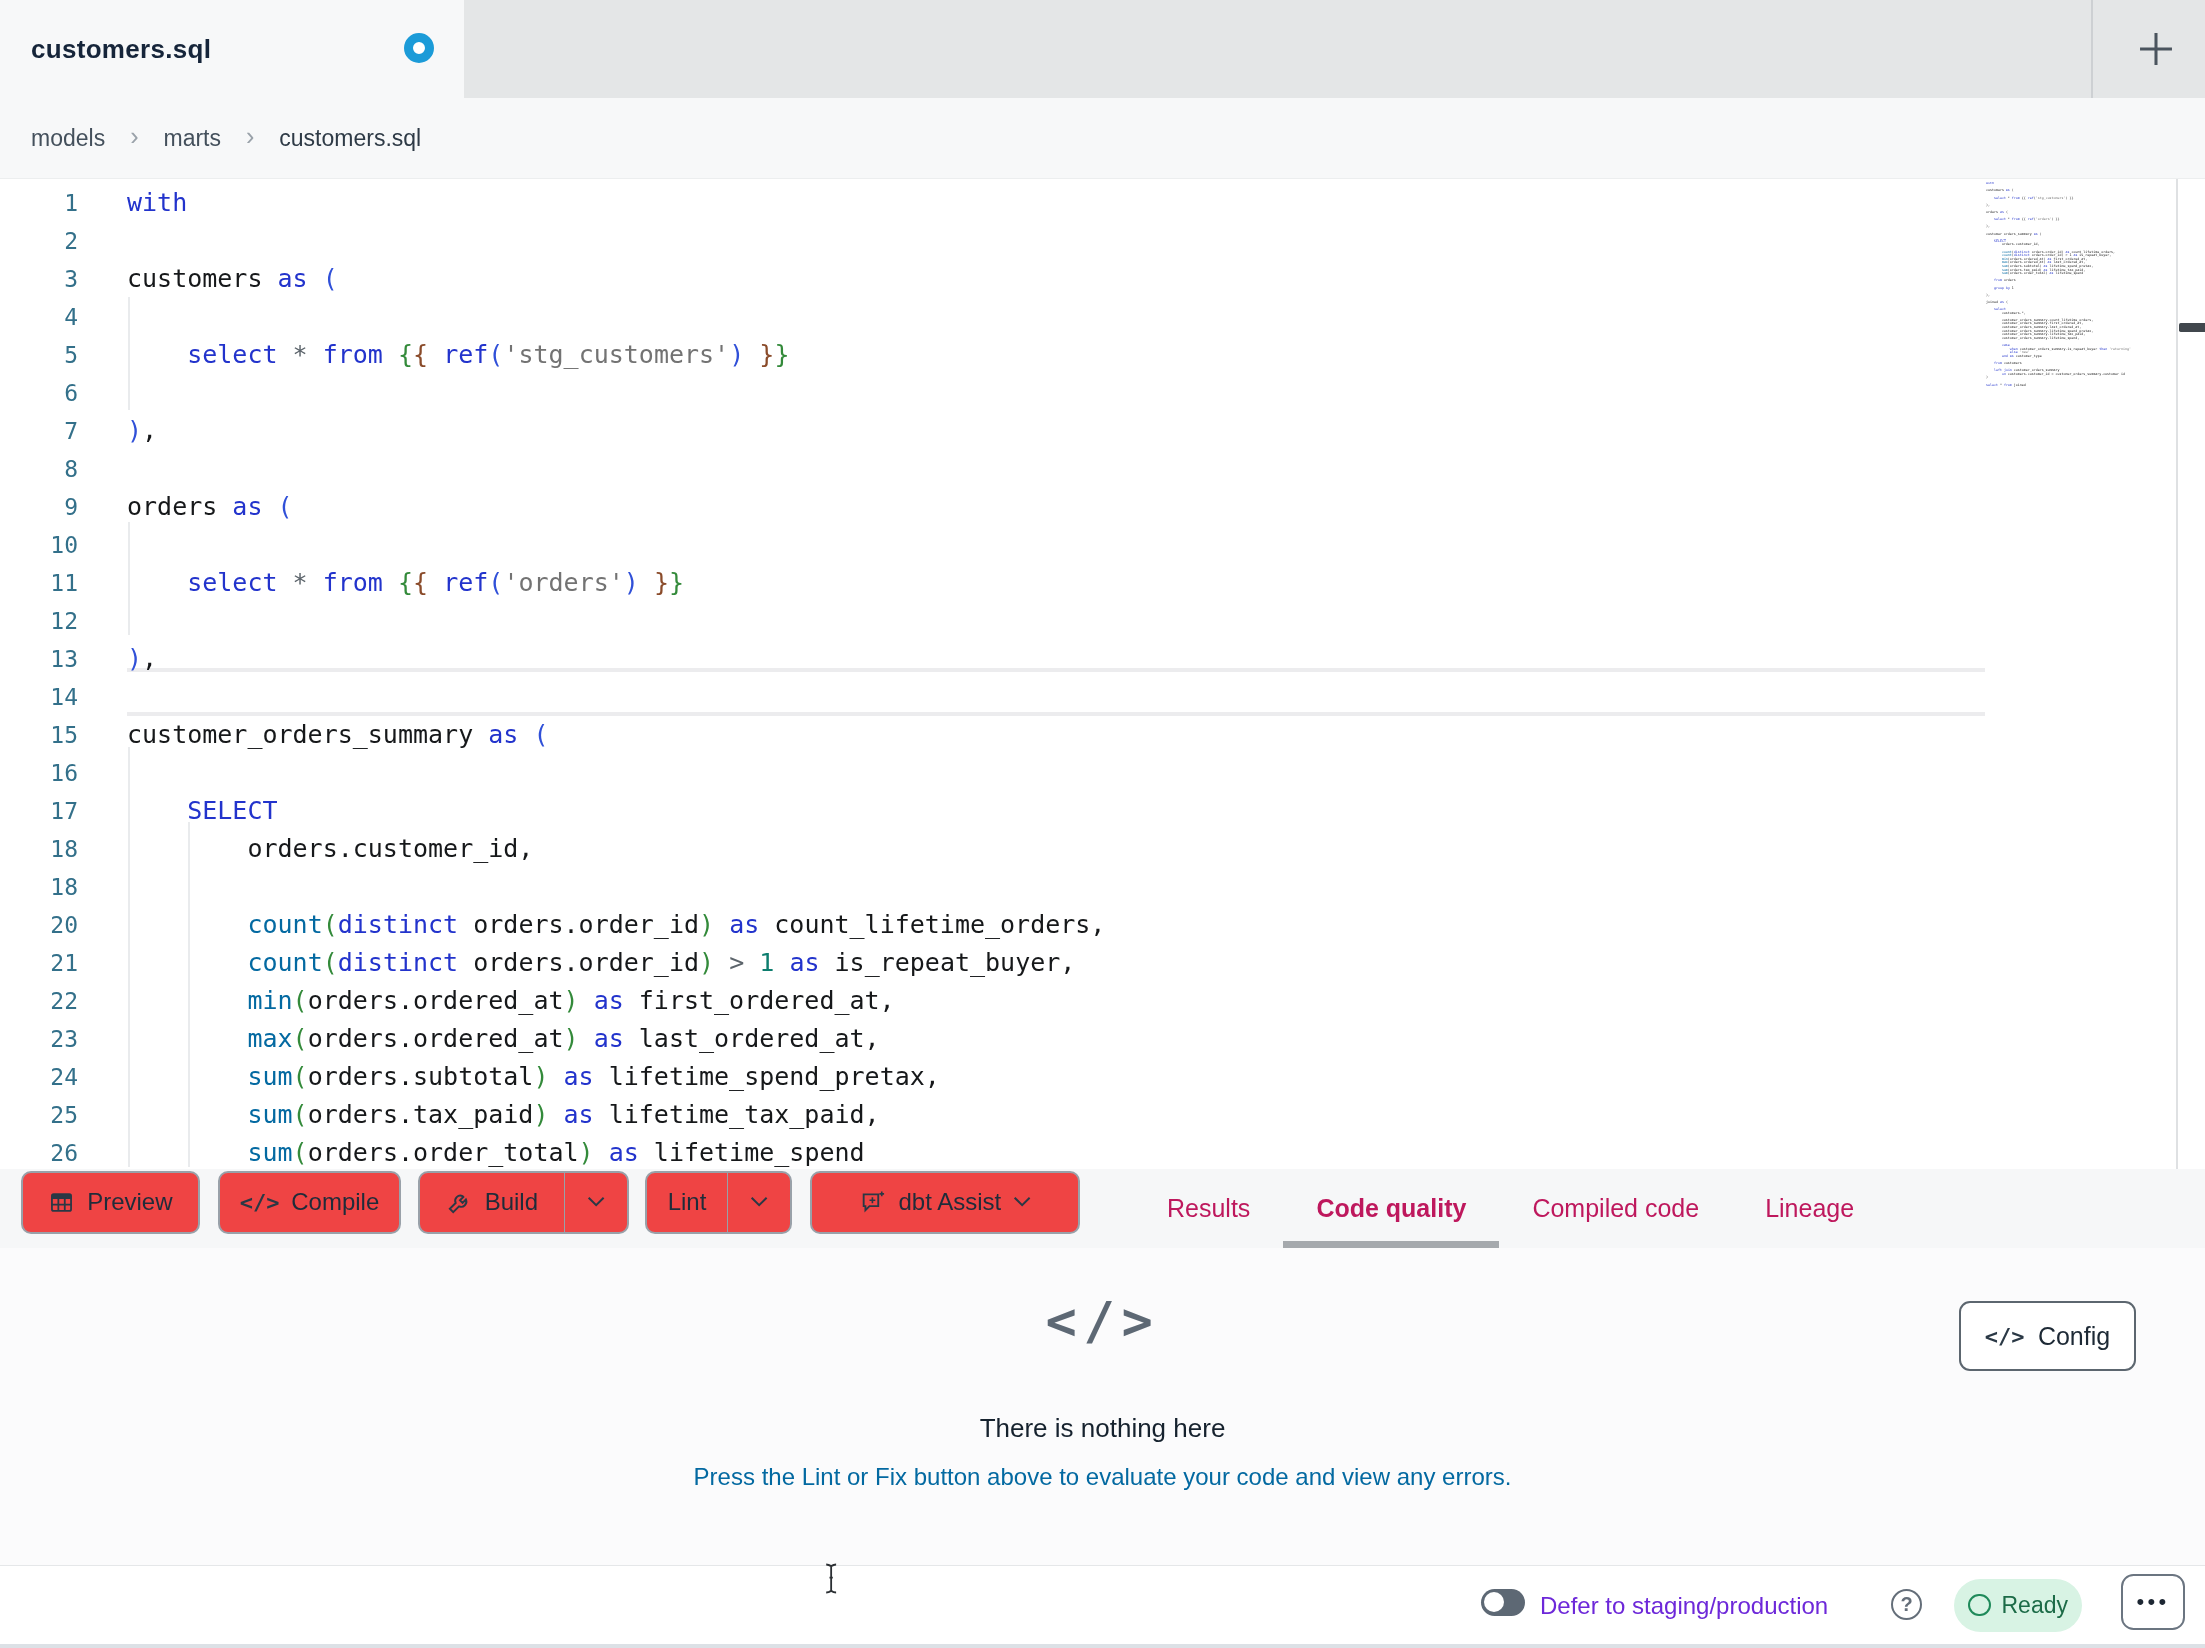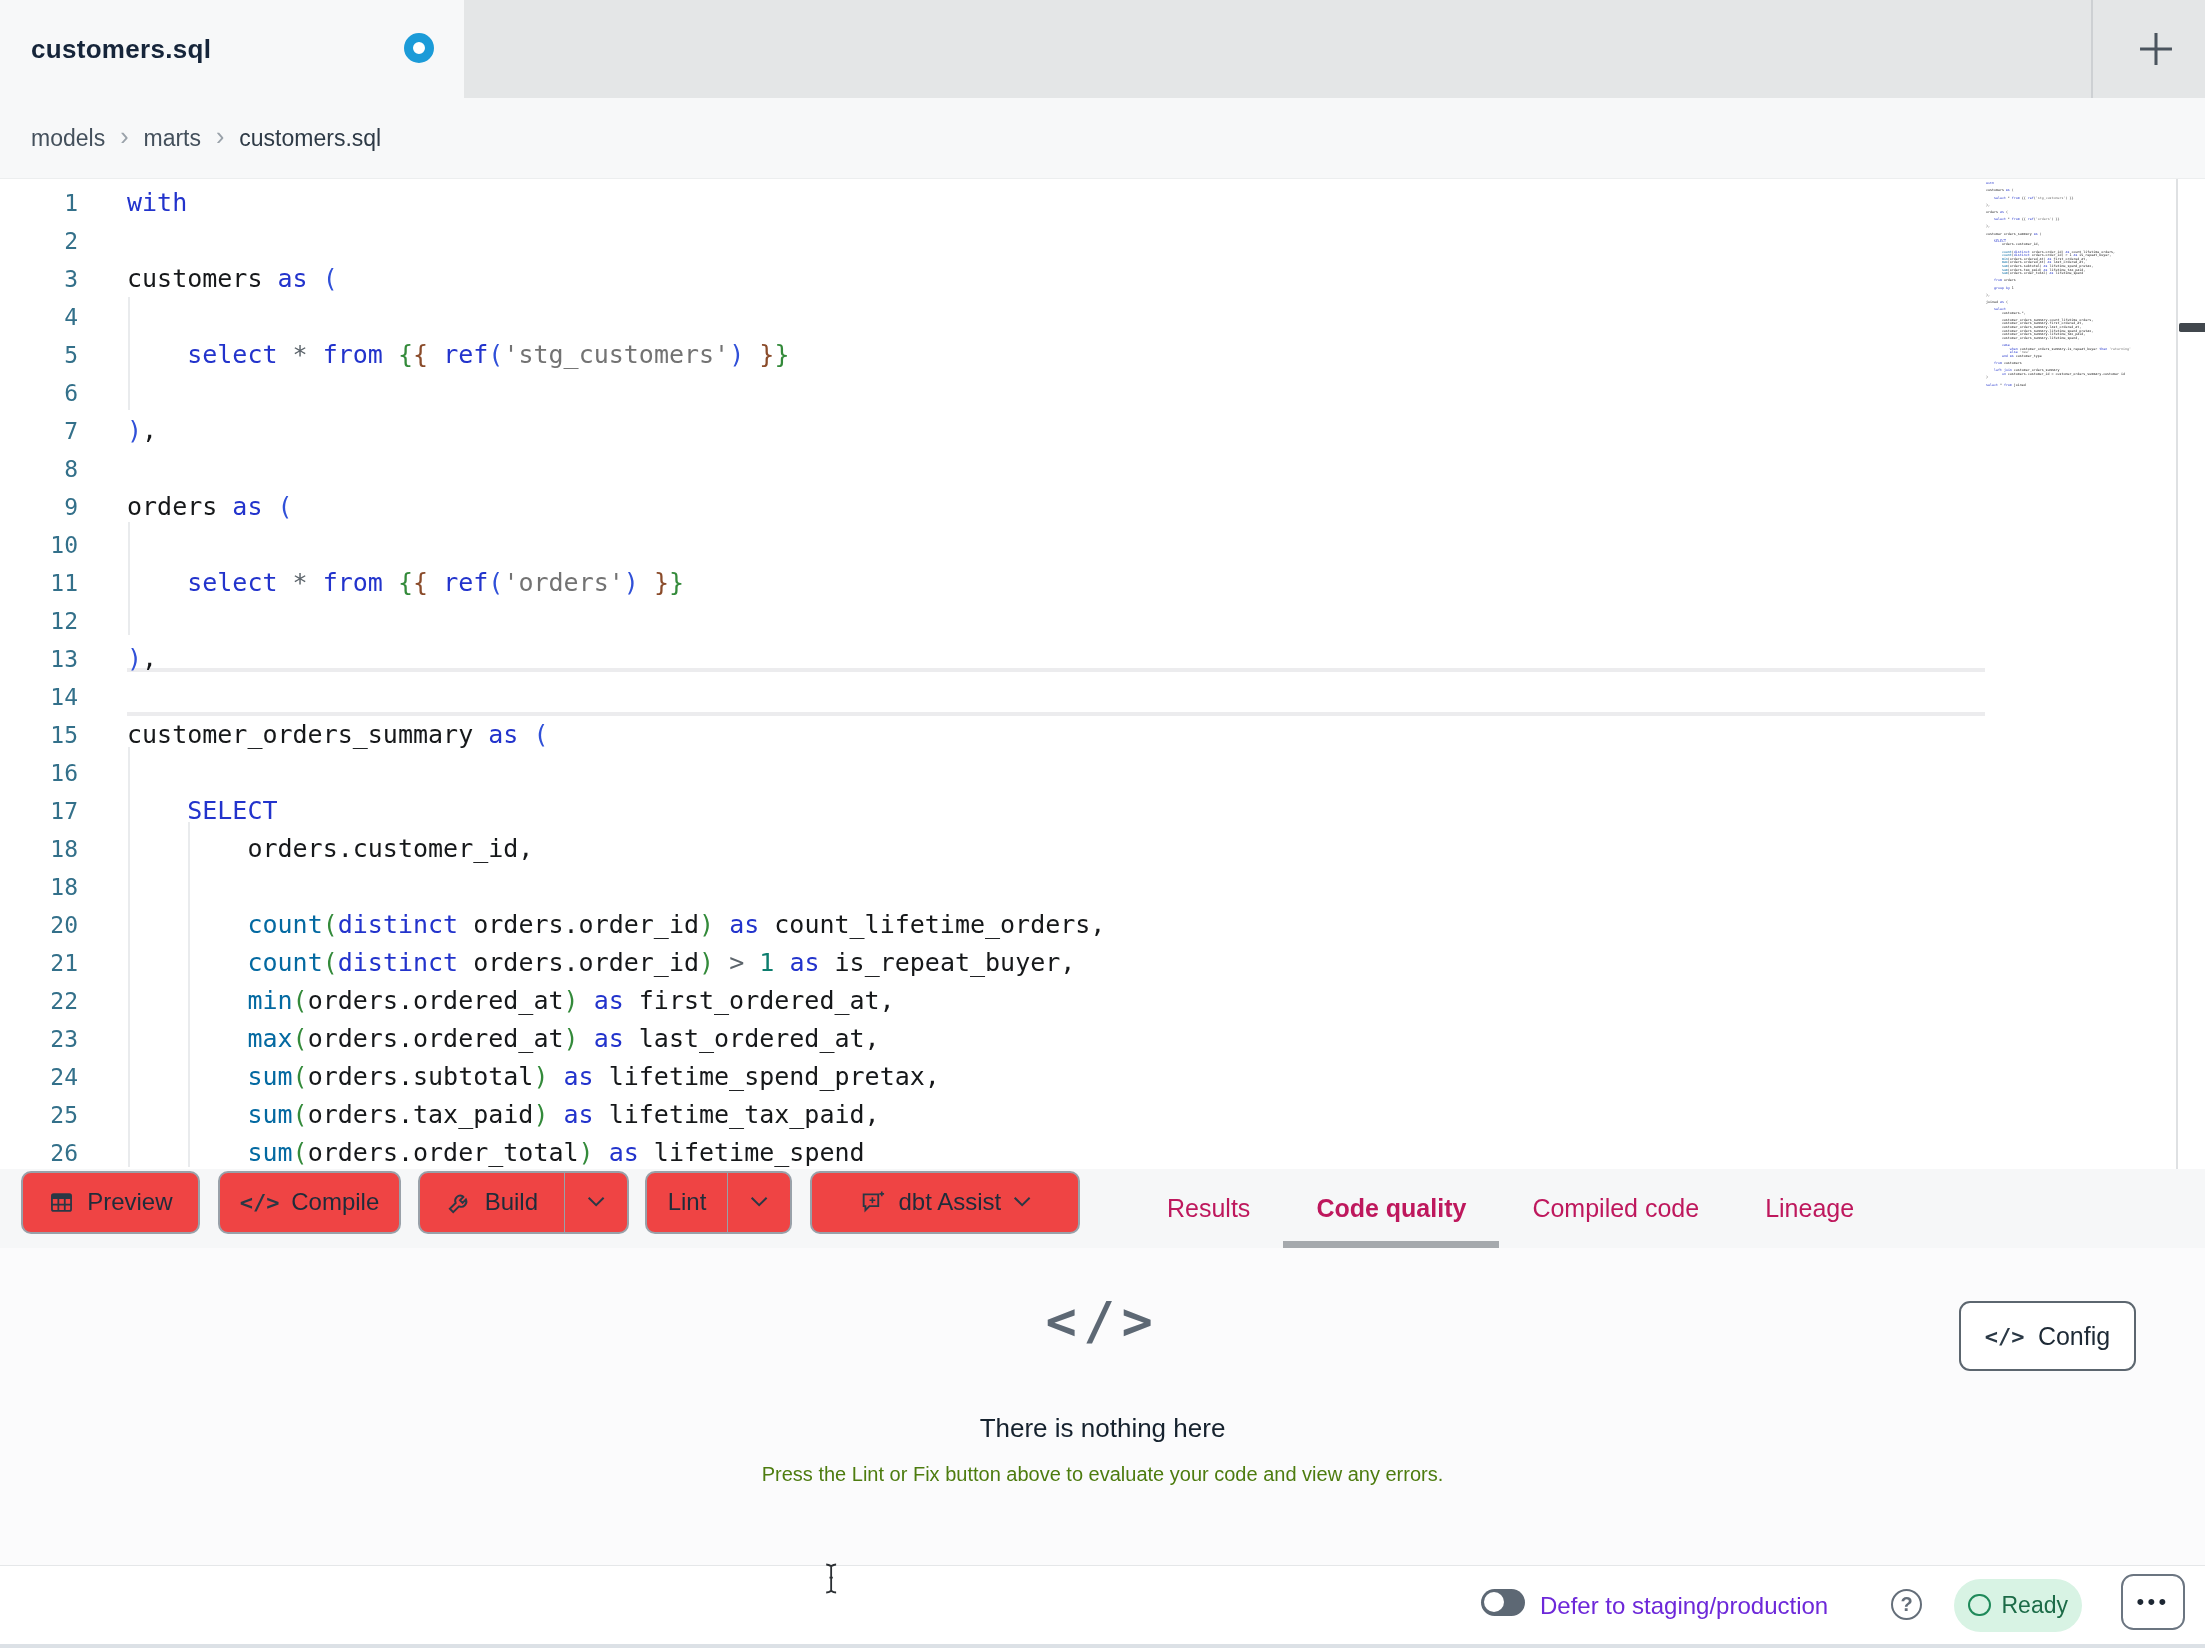--- a/index.html
+++ b/index.html
@@ -18,21 +18,21 @@
   .tab-title { font-size:26px; font-weight:bold; color:#16253a; letter-spacing:0.3px; }
   .unsaved-dot {
     position:absolute; left:404px; top:33px; width:30px; height:30px; border-radius:50%;
     border:9.2px solid #1b9bd8; background:#ffffff;
   }
   .tab-divider { position:absolute; left:2091px; top:0; width:1.7px; height:98px; background:#cdd0d3; }
   .plus-btn { position:absolute; left:2135px; top:27.5px; width:42px; height:42px; }
 
   
   .crumbbar { position:absolute; left:0; top:98px; width:2205px; height:80px; background:#f7f8f9; }
-  .crumbs { position:absolute; left:31px; top:0; height:80px; display:flex; align-items:center; gap:15px; }
+  .crumbs { position:absolute; left:31px; top:0; height:80px; display:flex; align-items:center; gap:25px; }
   .crumb { font-size:23px; color:#44505c; }
   .crumb.current { color:#2e3a46; }
   .crumb-sep { font-size:25px; color:#9aa2aa; margin-top:-3.3px; }
   .lineage-btn {
     position:absolute; left:404px; top:111px; width:50px; height:50px;
     border:1.7px solid #d8dbde; border-radius:12.5px; background:#fbfcfc;
     display:flex; align-items:center; justify-content:center;
   }
   .save-btn {
     position:absolute; left:2016px; top:105px; width:158px; height:64px;
@@ -89,21 +89,21 @@
   .paneltab.active::after { content:""; position:absolute; left:0; right:0; bottom:0; height:7.5px; background:#a5a9ad; }
 
   
   .panel { position:absolute; left:0; top:1248px; width:2205px; height:317px; background:#fbfbfc; }
   .panel-icon {
     position:absolute; left:0; right:0; top:43px; text-align:center;
     font-size:52px; font-weight:600; color:#5d6874; letter-spacing:6.7px;
     font-family:"DejaVu Sans Mono", monospace;
   }
   .panel-title { position:absolute; left:0; right:0; top:165px; text-align:center; font-size:26px; font-weight:normal; color:#16222e; }
-  .panel-sub { position:absolute; left:0; right:0; top:215px; text-align:center; font-size:20px; color:#4d7c0f; }
+  .panel-sub { position:absolute; left:0; right:0; top:215px; text-align:center; font-size:24px; color:#0369a1; }
   .config-btn {
     position:absolute; left:1959px; top:53px; width:177px; height:70px;
     background:#ffffff; border:2.1px solid #5c666f; border-radius:11px;
     display:flex; align-items:center; justify-content:center; gap:13.3px;
     font-size:25px; color:#1d2935;
   }
   .config-glyph { font-family:"DejaVu Sans Mono", monospace; font-size:22px; font-weight:600; color:#2a3845; }
 
   
   .statusbar { position:absolute; left:0; top:1565px; width:2205px; height:79px; background:#ffffff; border-top:1.7px solid #e5e7e9; }

